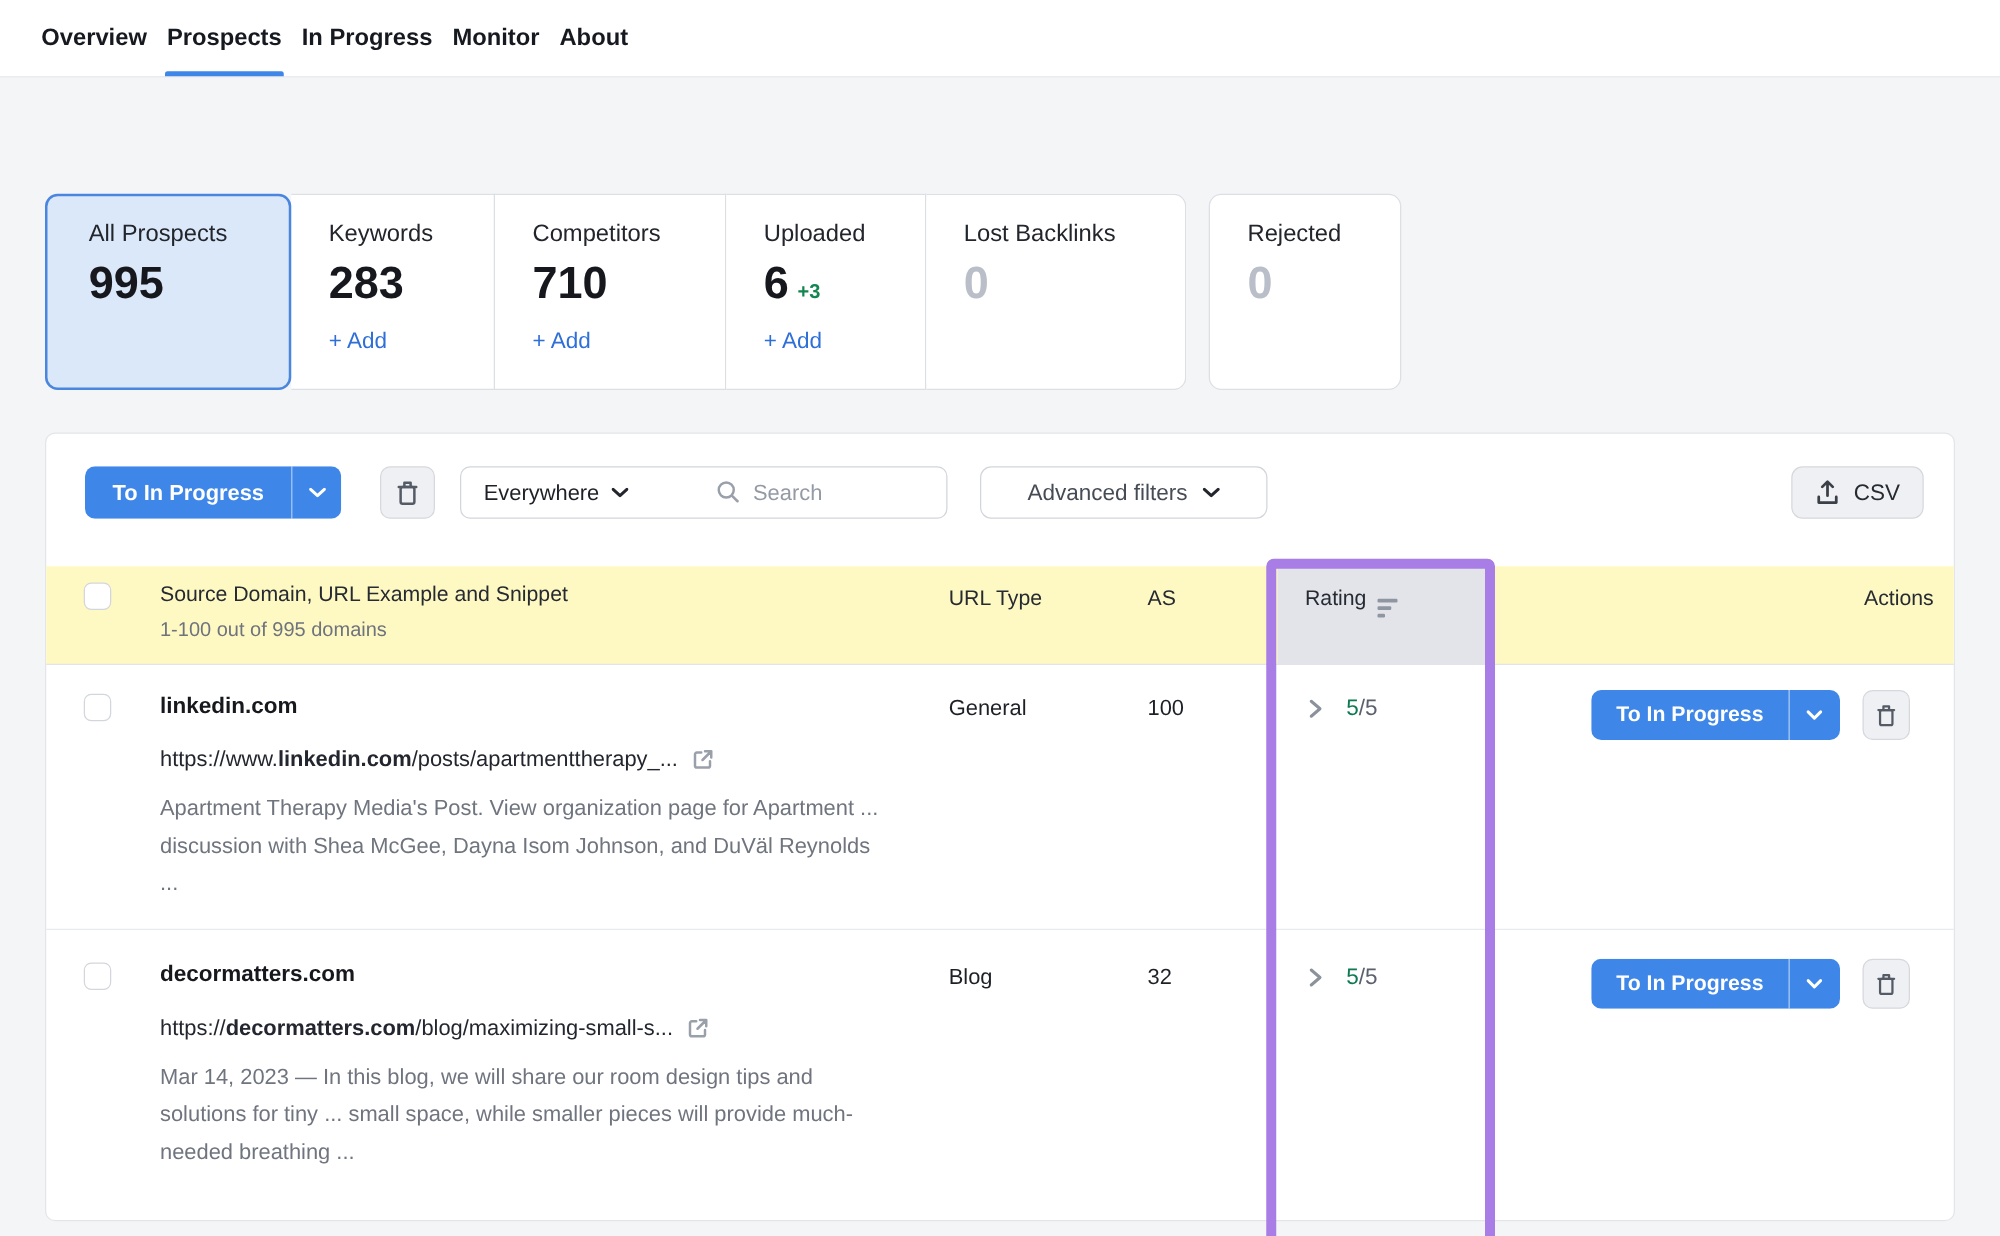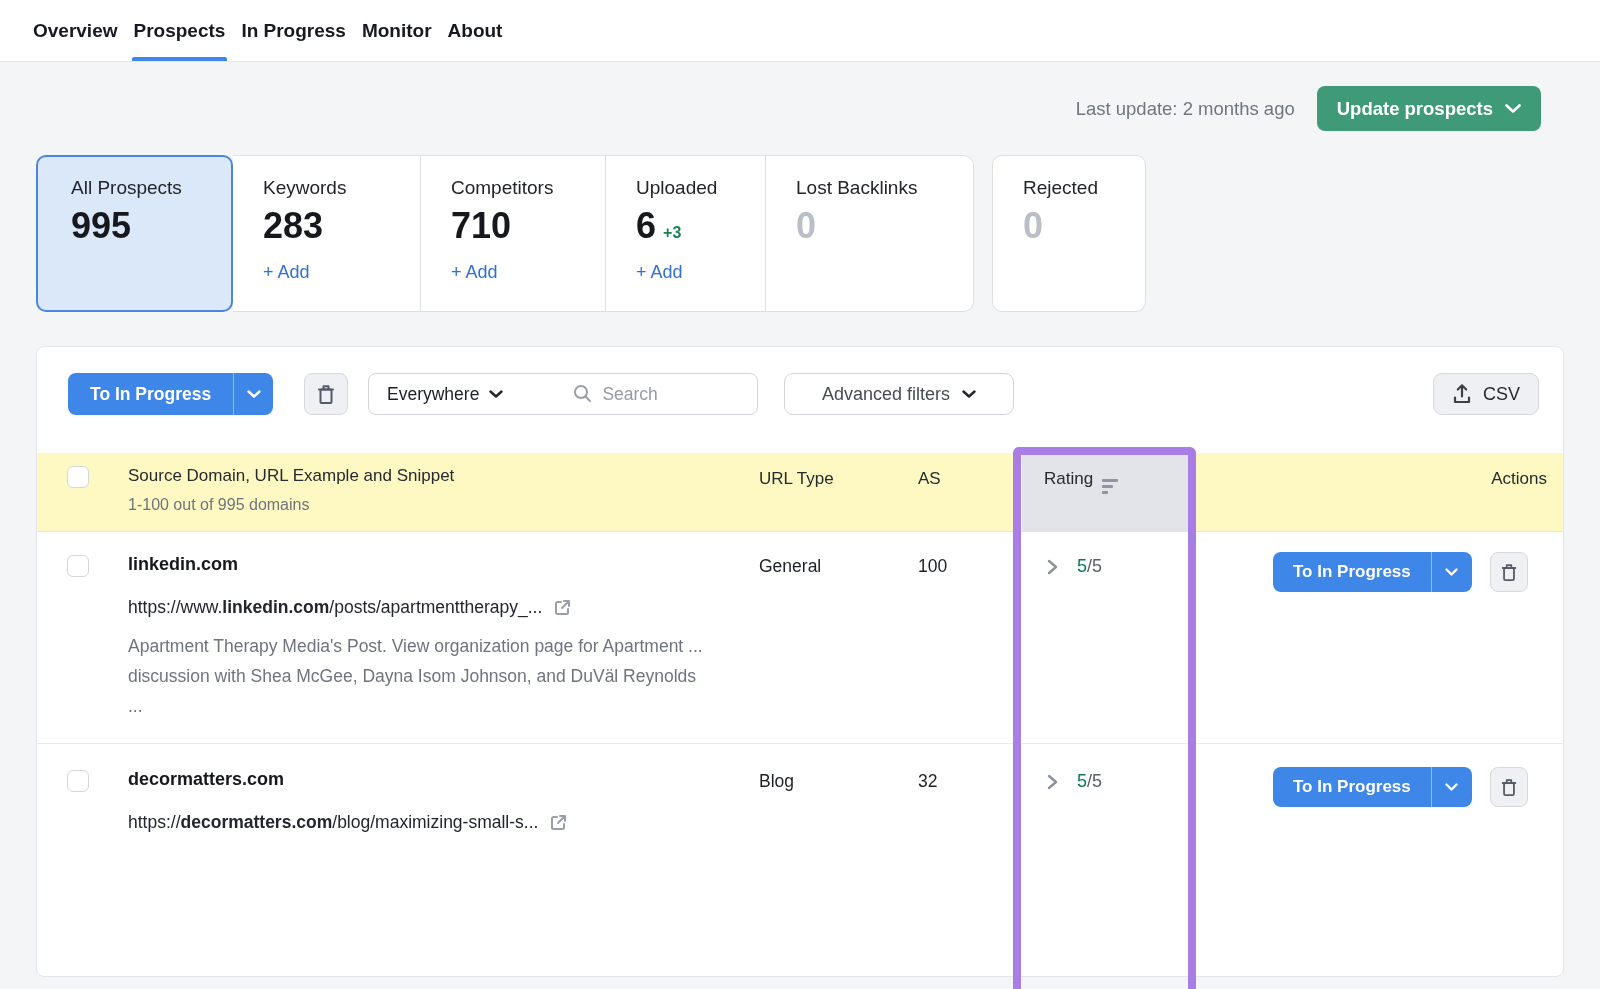--- a/index.html
+++ b/index.html
@@ -93,38 +93,29 @@
 <div class="page">
 
   <div class="topnav">
     <div class="tab">Overview</div>
     <div class="tab active">Prospects</div>
     <div class="tab">In Progress</div>
     <div class="tab">Monitor</div>
     <div class="tab">About</div>
   </div>
 
-  <div class="head-right">
-    <span class="last-update">Last update: 2 months ago</span>
-    <button class="btn-green">
-      <span>Update prospects</span>
-      <svg width="16" height="10" viewBox="0 0 16 10">
-          <path d="M1.5 1.5l6.5 6 6.5-6" fill="none" stroke="#fff" stroke-width="2.6" stroke-linecap="round" stroke-linejoin="round"></path>
-        </svg>
-    </button>
-  </div>
 
   <div class="cards">
     <div class="card first selected" style="width:197px">
       <div class="card-label">All Prospects</div>
       <div class="card-value-row">
           <span class="card-value">995</span>
         </div>
     </div>
-    <div class="card" style="width:188px">
+    <div class="card" style="width:163px">
       <div class="card-label">Keywords</div>
       <div class="card-value-row">
           <span class="card-value">283</span>
         </div>
       <span class="card-add">+ Add</span>
     </div>
     <div class="card" style="width:185px">
       <div class="card-label">Competitors</div>
       <div class="card-value-row">
           <span class="card-value">710</span>
@@ -268,20 +259,21 @@
       <div class="domain abs" style="left:91px;top:25px">decormatters.com</div>
       <div class="urlline abs" style="left:91px;top:68px">
         <span><span>https://</span><b>decormatters.com</b><span>/blog/maximizing-small-s...</span></span>
         <svg width="19" height="19" viewBox="0 0 19 19">
             <g fill="none" stroke="#9aa0aa" stroke-width="2" stroke-linecap="round" stroke-linejoin="round">
               <path d="M8 4H4.5A1.5 1.5 0 003 5.5v9A1.5 1.5 0 004.5 16h9a1.5 1.5 0 001.5-1.5V11"></path>
               <path d="M11 3h5v5M16 3l-7 7"></path>
             </g>
           </svg>
       </div>
+      <div class="snippet abs" style="left:91px;top:102px">Mar 14, 2023 — In this blog, we will share our room design tips and solutions for tiny ... small space, while smaller pieces will provide much-needed breathing ...</div>
       <div class="cell-txt abs" style="left:722px;top:27px">Blog</div>
       <div class="cell-txt abs" style="left:881px;top:27px">32</div>
       <svg class="abs" style="left:1010px;top:30px" width="11" height="16" viewBox="0 0 11 16">
           <path d="M2 2l7 6-7 6" fill="none" stroke="#8c929c" stroke-width="2.4" stroke-linecap="round" stroke-linejoin="round"></path>
         </svg>
       <div class="rating-val abs" style="left:1040px;top:27px"><span class="r1">5</span><span class="r2">/5</span></div>
       <div class="row-actions abs" style="left:1236px;top:23px">
         <div class="row-split">
           <div class="split-main">To In Progress</div>
           <div class="split-chev">

